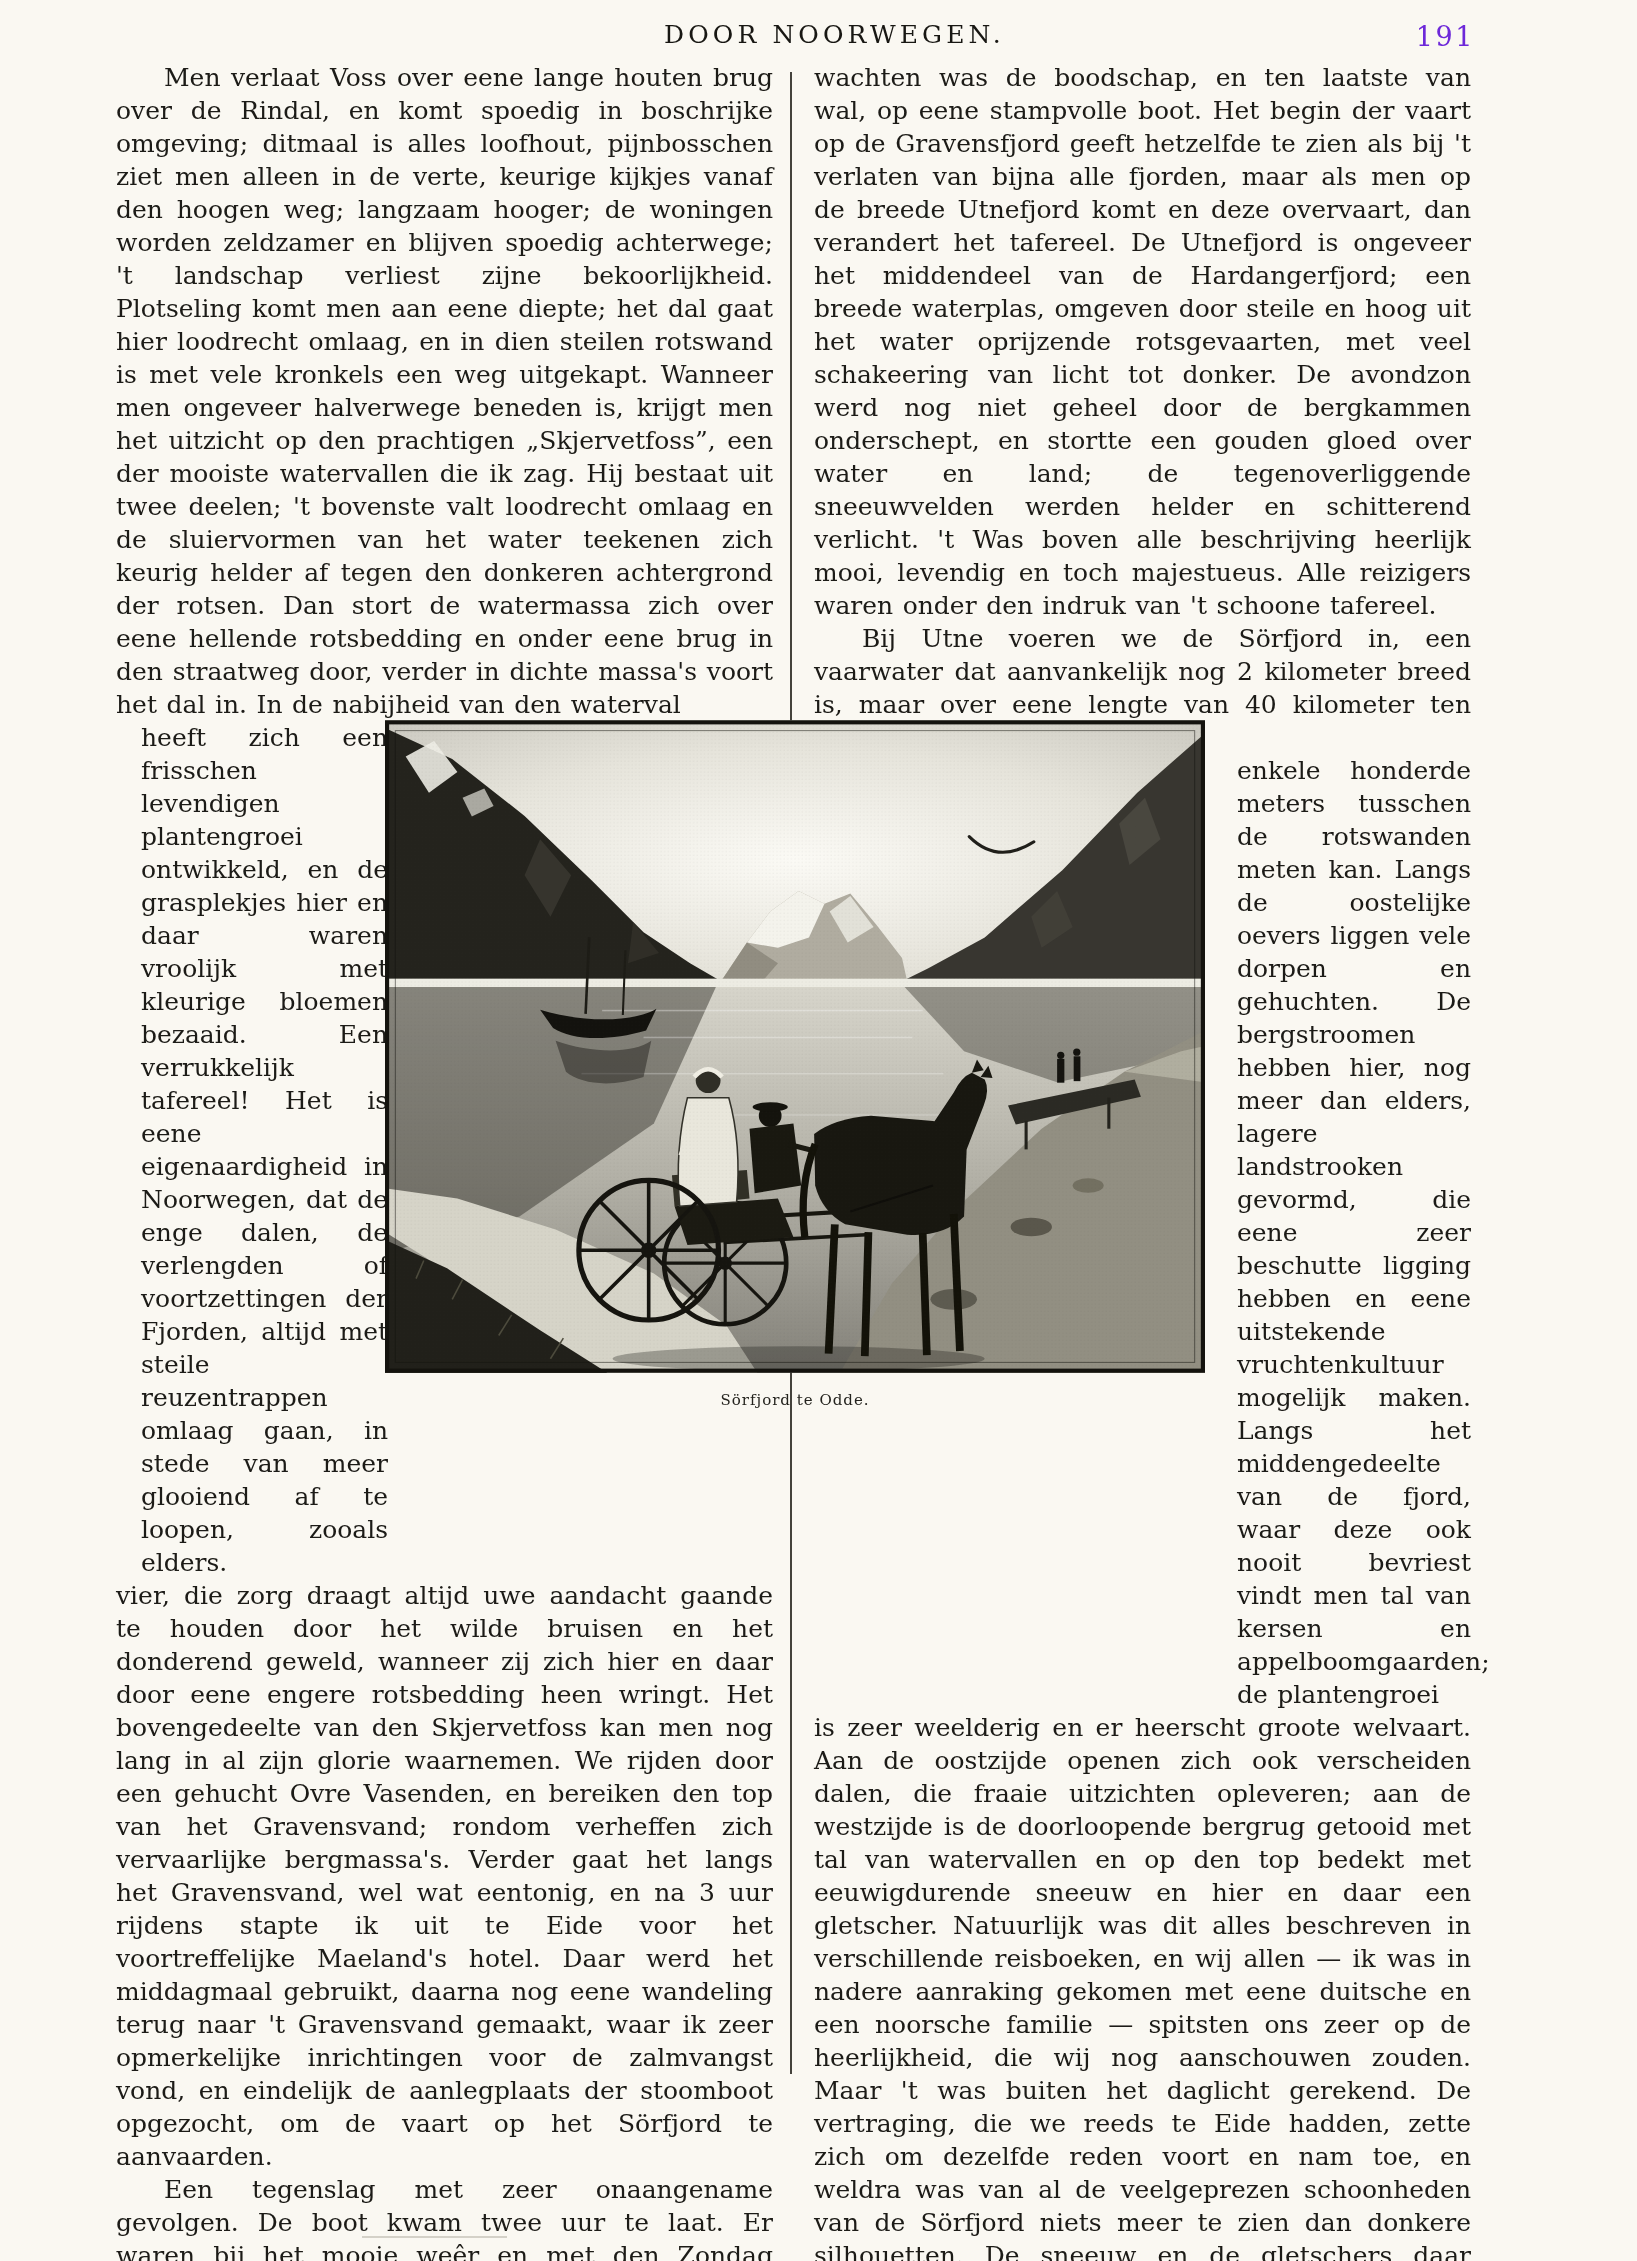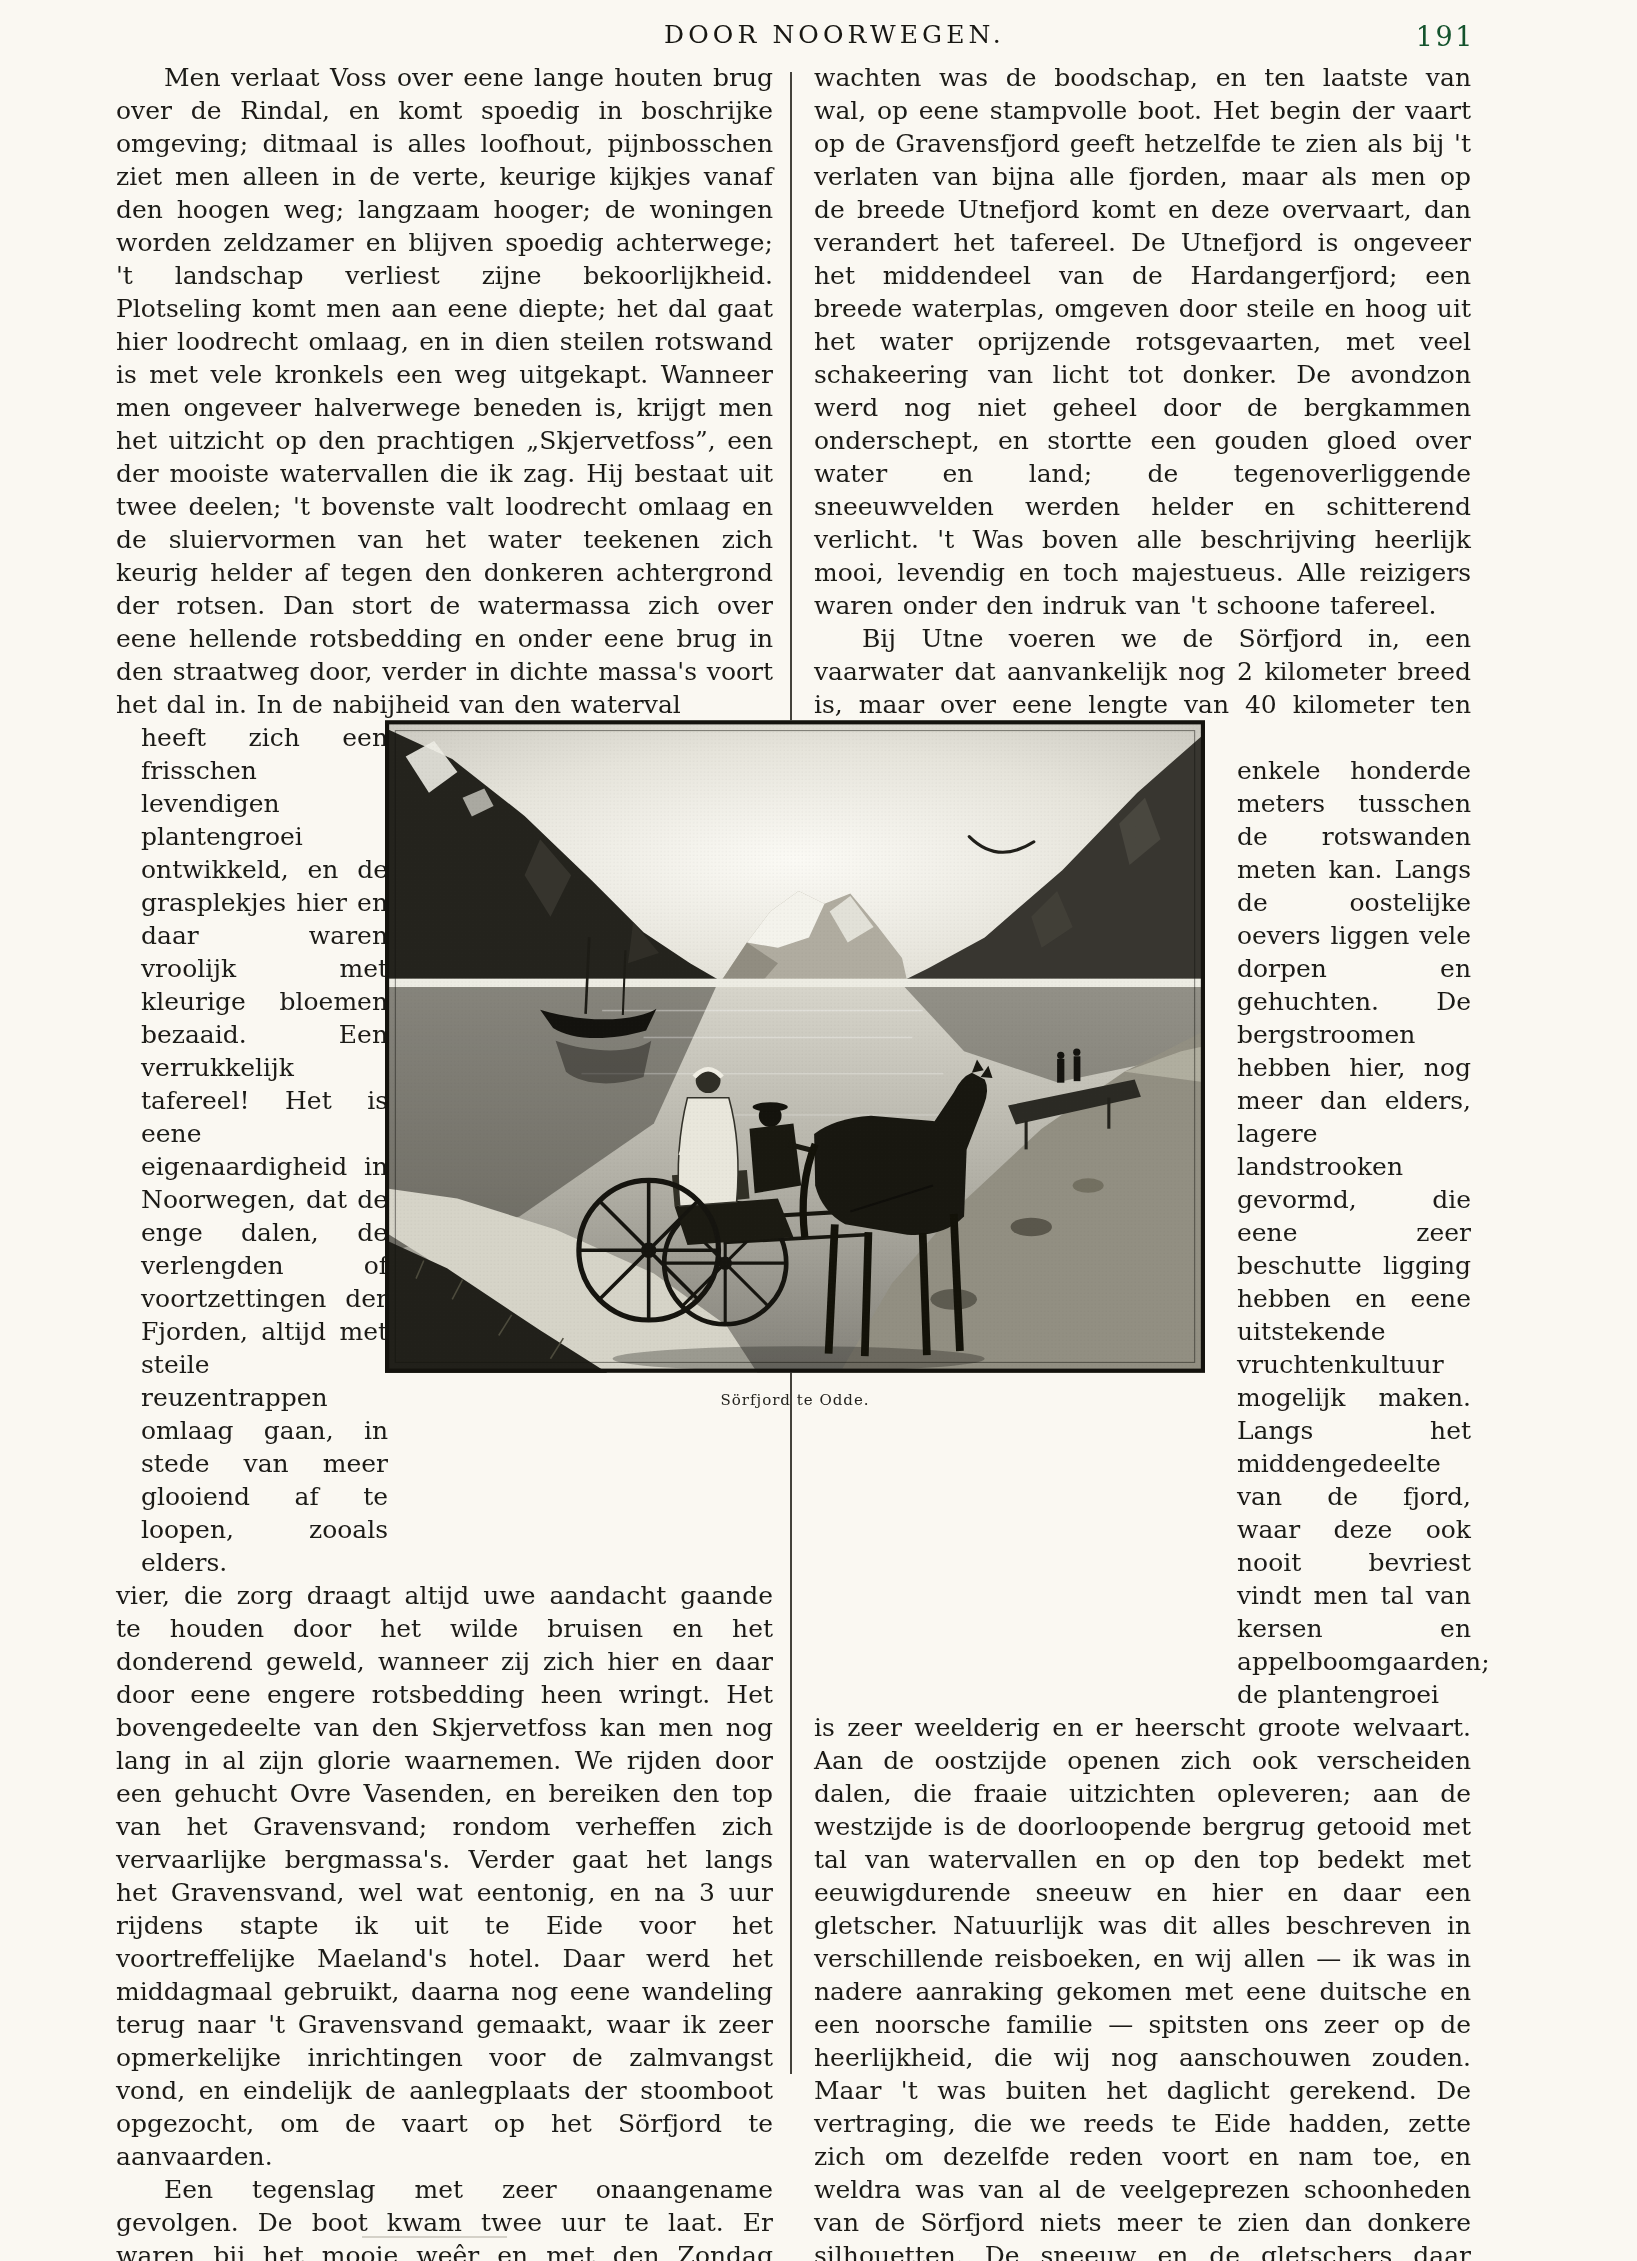--- a/index.html
+++ b/index.html
@@ -15,21 +15,21 @@
   
   .running-title{
     position:absolute;top:19.7px;left:0;right:0;
     text-align:center;
     font-size:25px;letter-spacing:4.1px;
     color:#181713;
   }
   .page-number{
     position:absolute;top:20.7px;right:194px;
     font-size:27px;letter-spacing:2.6px;
-    color:#14532d;
+    color:#6d28d9;
   }
   
   .column-divider{
     position:absolute;left:790px;top:72px;
     width:1.6px;height:2002px;
     background:#44423c;
     z-index:1;
   }
   
   .text-block{

